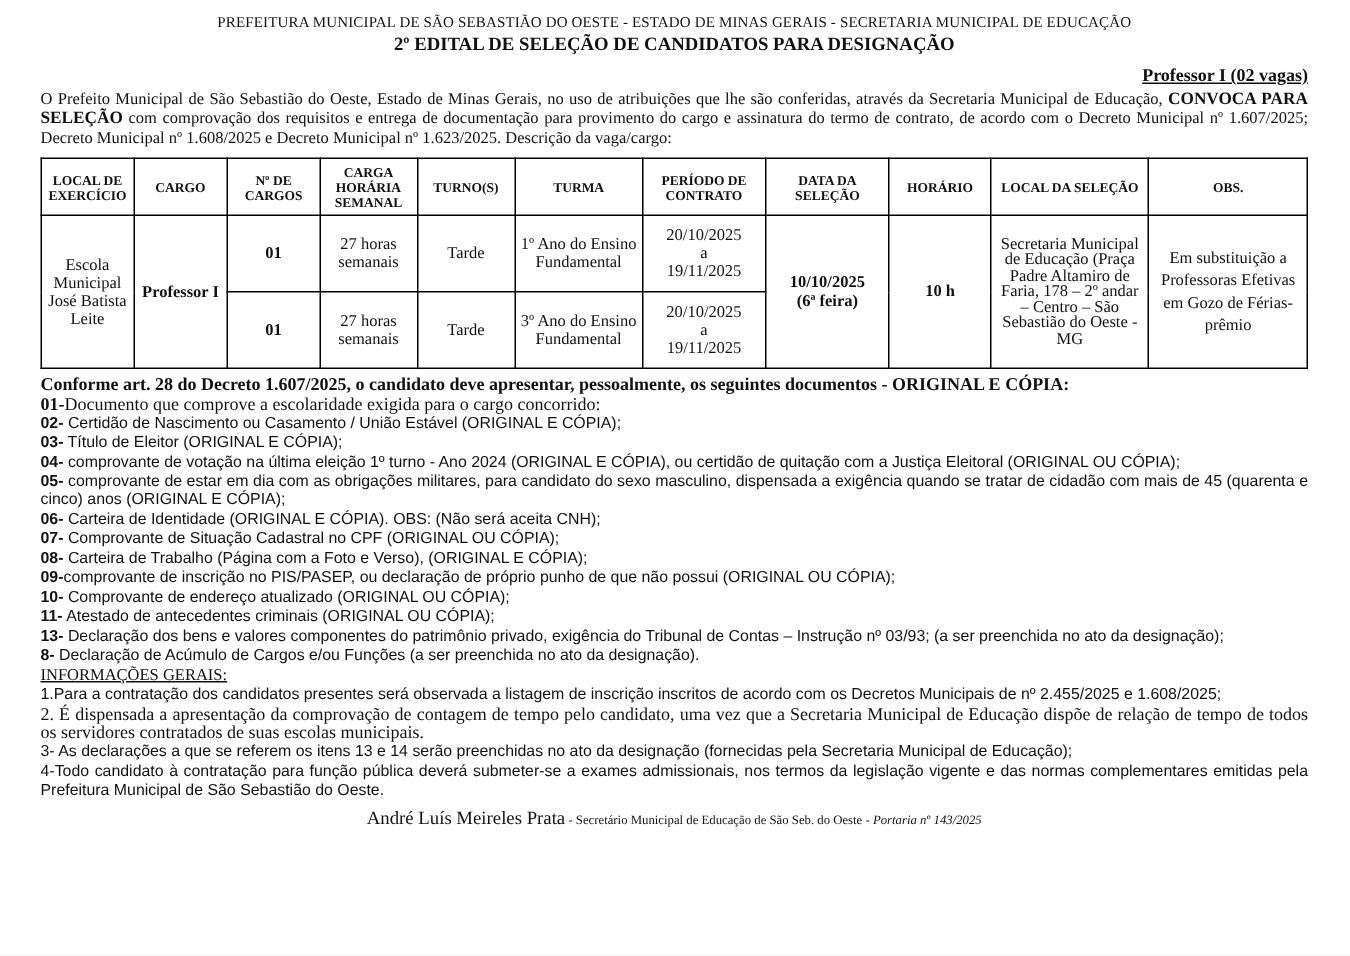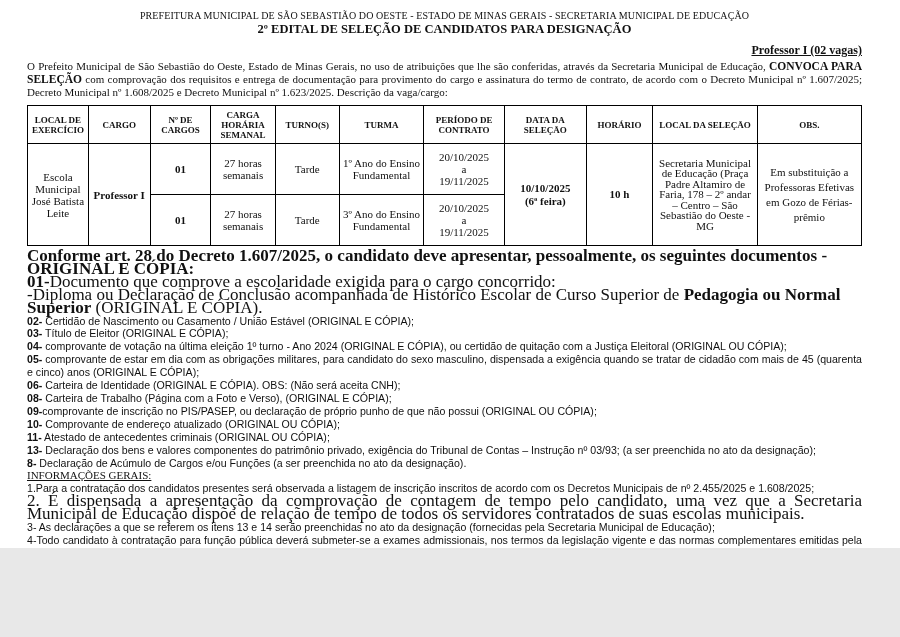--- a/index.html
+++ b/index.html
@@ -1,19 +1,19 @@
 <!DOCTYPE html>
 <html><head>
 <meta charset="utf-8">
 <style>
   * { margin: 0; padding: 0; box-sizing: border-box; }
   html, body { background: #e8e8e8; }
   .page {
-    width: 900px; height: 548px; background: #ffffff; color: #111;
-    margin: 0 auto; padding: 10px 38px 0 27px; overflow: hidden;
+    width: 900px; height: 637px; background: #ffffff; color: #111;
+    margin: 0 auto; padding: 10px 28px 0 27px; overflow: hidden;
     font-family: "Liberation Serif", serif;
   }
   .center { text-align: center; }
   .hdr1 { font-size: 10px; letter-spacing: 0.1px; }
   .hdr2 { font-size: 12.5px; font-weight: bold; margin-top: 1px; }
   .section-title {
     font-size: 12px; font-weight: bold; text-decoration: underline;
     margin-top: 6px;
     text-align: right;
   }
@@ -38,21 +38,21 @@
   td.c-local { font-size: 10px; }
   td.c-cargo { font-size: 12px; font-weight: bold; }
   td.c-ncargos { font-weight: bold; }
   td.c-turma { font-size: 8px; margin-left: 12px; }
   td.c-periodo { font-size: 10.5px; line-height: 12px; }
   td.c-data, td.c-horario { font-size: 10.5px; font-weight: bold; line-height: 13px; }
   td.c-localsel { font-size: 8.5px; line-height: 10.5px; }
   td.c-obs { font-size: 11.5px; line-height: 15px; }
 
   .docs { margin-top: 4px; }
-  .doc-line { font-size: 17px; line-height: 12.9px; }
+  .doc-line { font-size: 12px; line-height: 12.9px; }
   .doc-line.sans { font-family: "Liberation Sans", sans-serif; font-size: 10.6px; }
   .doc-line.serif { font-family: "Liberation Serif", serif; }
   .doc-line.jst { text-align: justify; }
   .bold { font-weight: bold; }
   .info-title {
     font-size: 11px; text-decoration: underline; line-height: 13px;
     font-family: "Liberation Serif", serif;
   }
   .footer { margin-top: 4px; font-size: 8.5px; }
   .footer .sig-name { font-size: 12.5px; }
@@ -128,26 +128,26 @@
         <div>a</div>
         <div>19/11/2025</div>
       </td>
     </tr>
   </tbody>
     </table>
 
   <div class="docs">
     <p class="doc-line serif bold">Conforme art. 28 do Decreto 1.607/2025, o candidato deve apresentar, pessoalmente, os seguintes documentos - ORIGINAL E CÓPIA:</p>
     <p class="doc-line serif"><b>01-</b><span>Documento que comprove a escolaridade exigida para o cargo concorrido:</span></p>
-    <p class="doc-line serif"><span>-Diploma ou Declaração de Conclusão acompanhada de Histórico Escolar de Curso Superior de </span><b>Pedagogia ou Normal Superior</b><span> (ORIGINAL E CÓPIA).</span></p>
     <p class="doc-line sans"><b>02-</b><span>  Certidão de Nascimento ou Casamento / União Estável (ORIGINAL E CÓPIA);</span></p>
     <p class="doc-line sans"><b>03-</b><span> Título de Eleitor (ORIGINAL E CÓPIA);</span></p>
     <p class="doc-line sans"><b>04-</b><span> comprovante de votação na última eleição  1º turno - Ano 2024 (ORIGINAL E CÓPIA), ou certidão de quitação com a Justiça Eleitoral (ORIGINAL OU CÓPIA);</span></p>
     <p class="doc-line sans jst"><b>05-</b><span> comprovante de estar em dia com as obrigações militares, para candidato do sexo masculino, dispensada a exigência quando se tratar de cidadão com mais de 45 (quarenta e cinco) anos (ORIGINAL E CÓPIA);</span></p>
     <p class="doc-line sans"><b>06-</b><span> Carteira de Identidade (ORIGINAL E CÓPIA). OBS: (Não será aceita CNH);</span></p>
+    <p class="doc-line sans"><b>07-</b><span> Comprovante de Situação Cadastral no CPF (ORIGINAL  OU CÓPIA);</span></p>
     <p class="doc-line sans"><b>08-</b><span> Carteira de Trabalho (Página com a Foto e Verso), (ORIGINAL E CÓPIA);</span></p>
     <p class="doc-line sans"><b>09-</b><span>comprovante de inscrição no PIS/PASEP, ou declaração de próprio punho de que não possui (ORIGINAL OU CÓPIA);</span></p>
     <p class="doc-line sans"><b>10-</b><span> Comprovante de endereço atualizado (ORIGINAL OU CÓPIA);</span></p>
     <p class="doc-line sans"><b>11-</b><span> Atestado de antecedentes criminais (ORIGINAL OU CÓPIA);</span></p>
     <p class="doc-line sans"><b>13-</b><span> Declaração dos bens e valores componentes do patrimônio privado, exigência do Tribunal de Contas – Instrução nº 03/93; (a ser preenchida no ato da designação);</span></p>
     <p class="doc-line sans"><b>8-</b><span> Declaração de Acúmulo de Cargos e/ou Funções (a ser preenchida no ato da designação).</span></p>
   </div>
 
   <div>
     <p class="info-title">INFORMAÇÕES GERAIS:</p>

